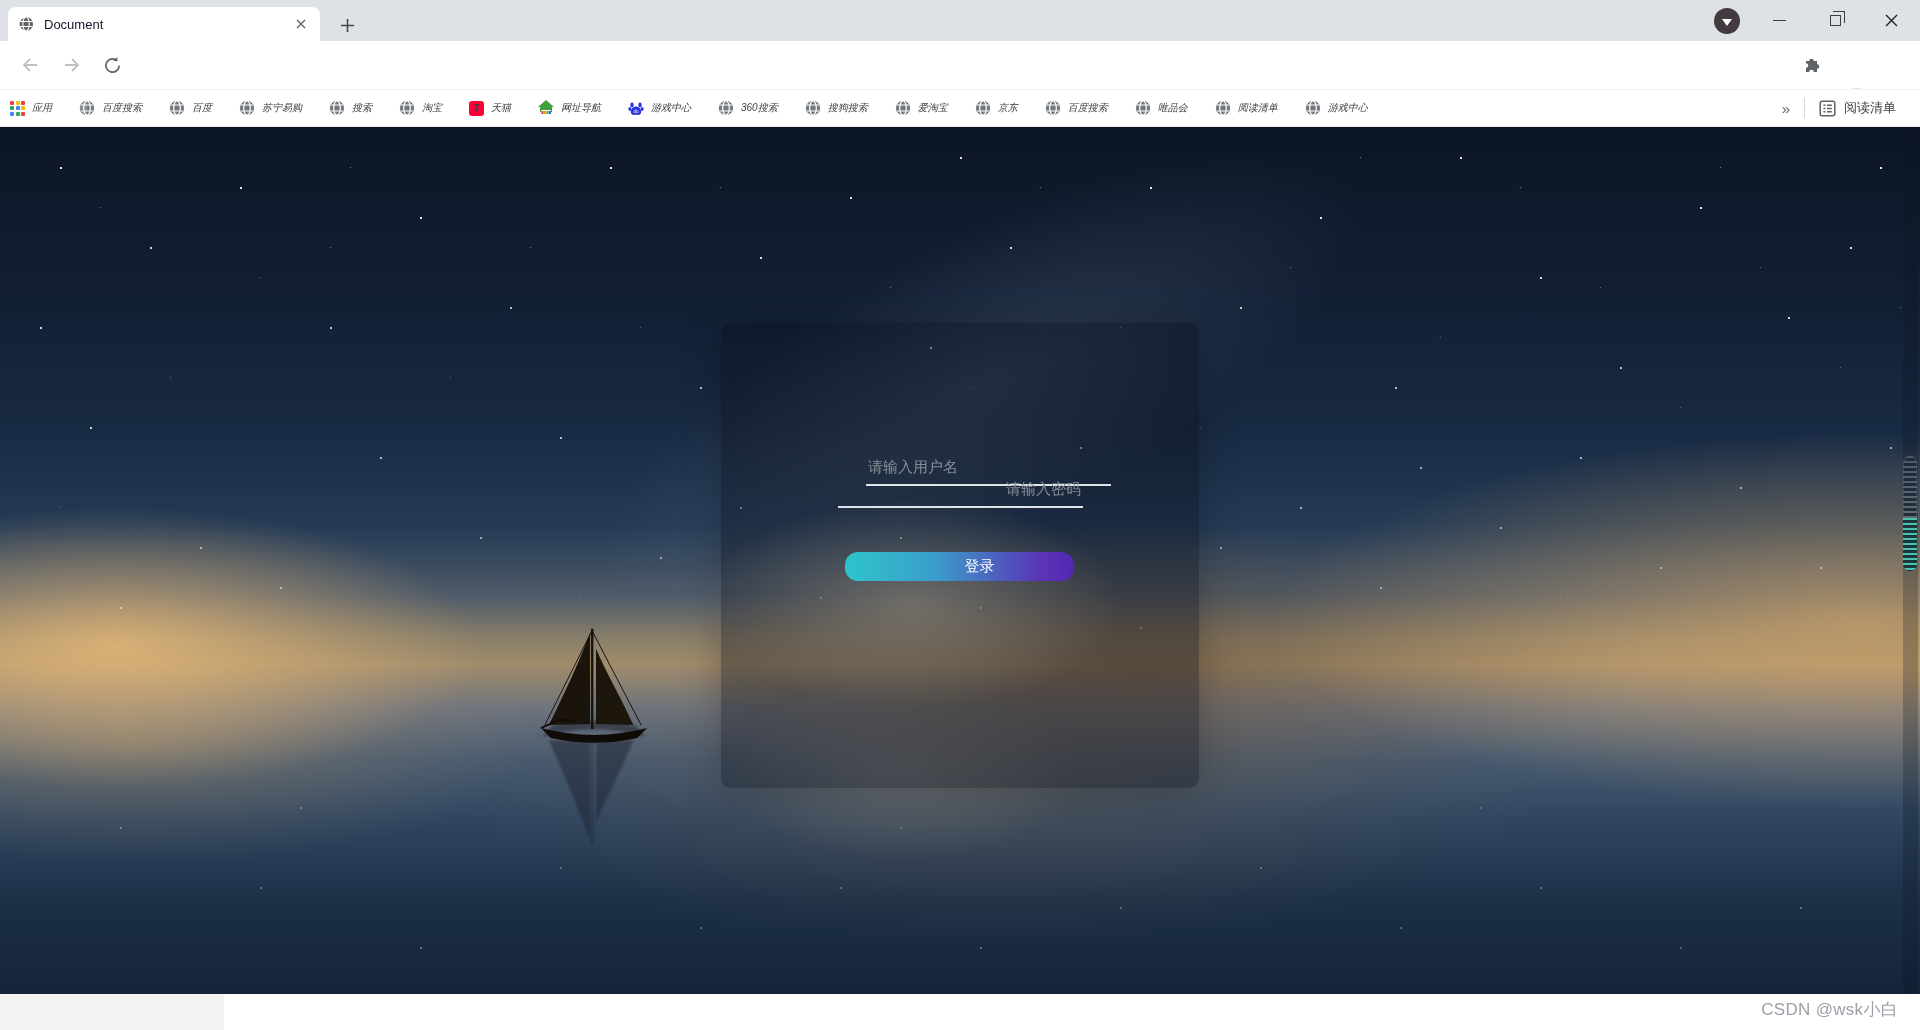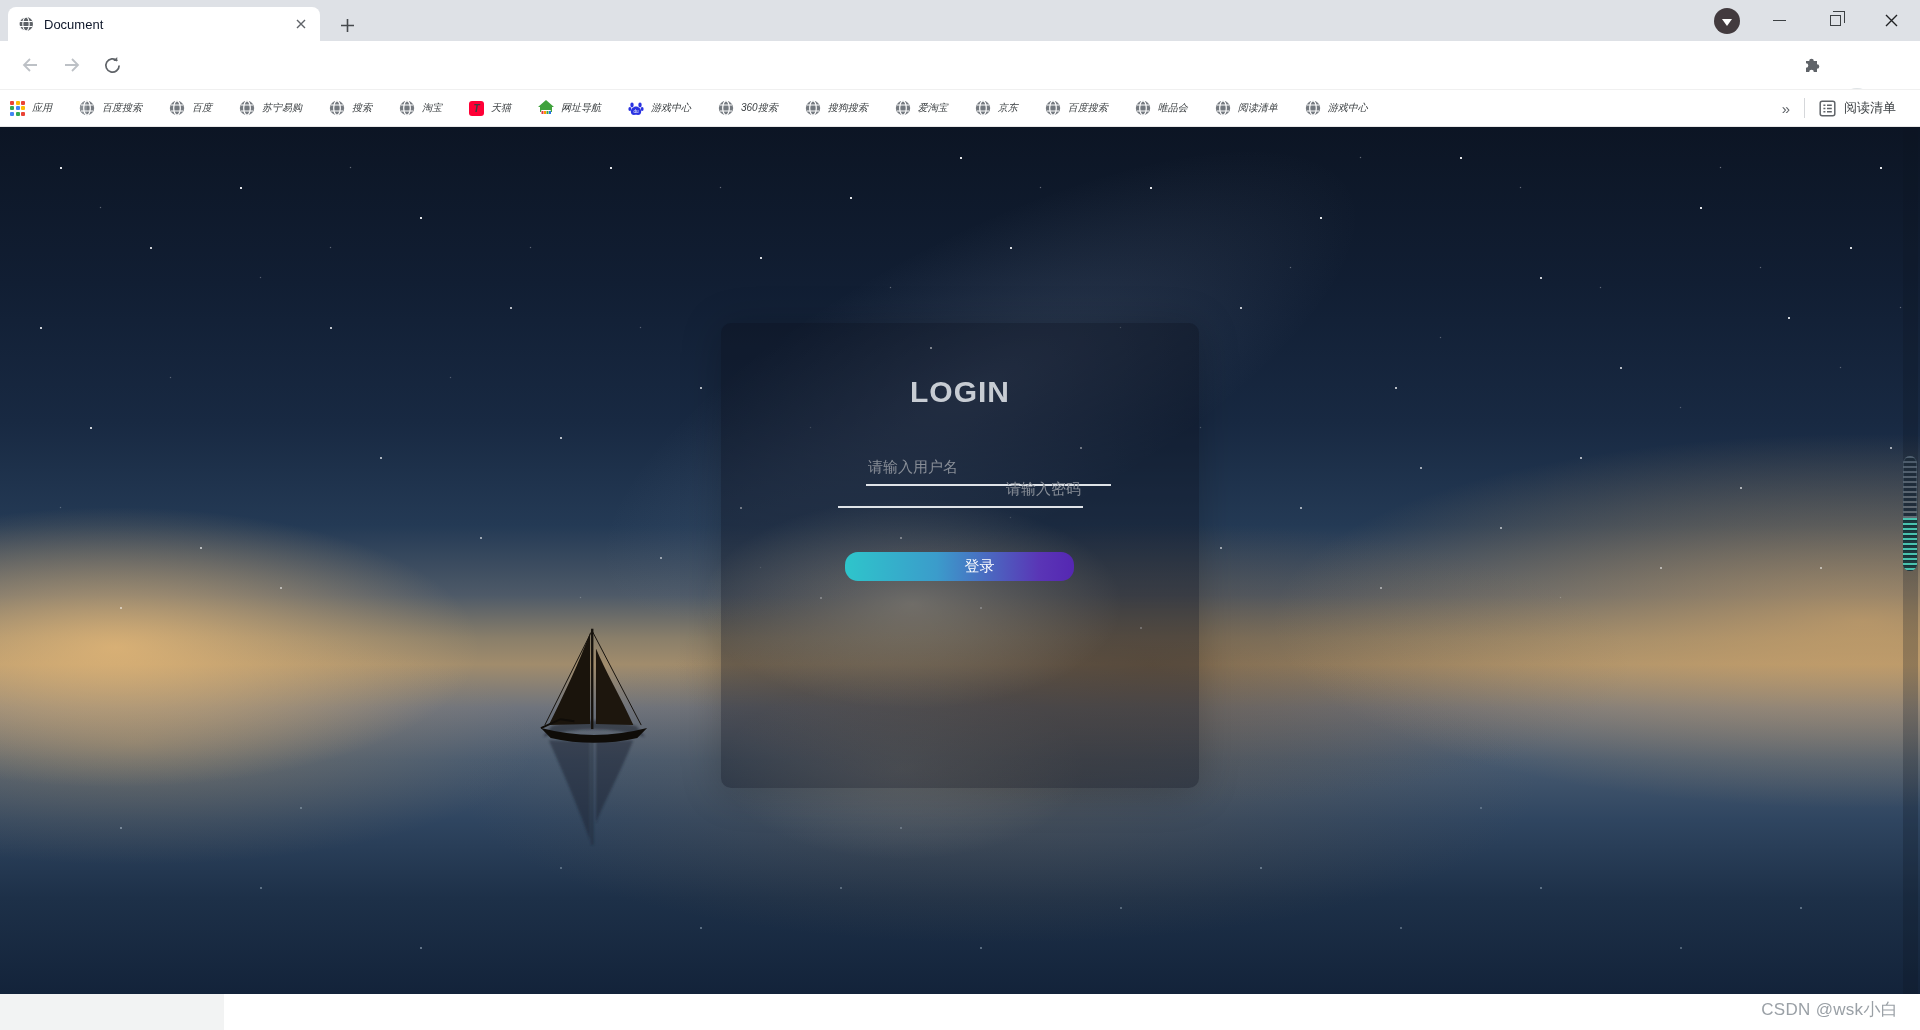--- a/index.html
+++ b/index.html
@@ -363,21 +363,20 @@
     <rect x="57" y="16" width="2.4" height="102" fill="#15110c"></rect>
     <path d="M56 20 L56 113 L14 114 C28 86 45 50 56 20 Z" fill="#1a140c"></path>
     <path d="M62 36 L62 113 L100 114 C88 87 72 60 62 36 Z" fill="#1d160d"></path>
     <path d="M58 18 L10 114" stroke="#15110c" stroke-width="1"></path>
     <path d="M58 18 L108 114" stroke="#15110c" stroke-width="1"></path>
     <path d="M6 117 Q60 131 114 117 L104 127 Q60 137 16 127 Z" fill="#0f0c08"></path>
     <path d="M6 117 L26 108 L40 110" stroke="#0f0c08" stroke-width="2" fill="none"></path>
   </svg>
 
   <div id="login-card" style="top:196px;">
-    <div id="login-title">LOGIN</div>
     <input id="username-field" class="field" type="text" placeholder="请输入用户名" style="">
     <input id="password-field" class="field" type="password" placeholder="请输入密码" style="">
     <button id="login-button">登录</button>
   </div>
 </div>
 
 <div id="bottom-strip">
   <div id="bottom-left-panel"></div>
   <div id="watermark">CSDN @wsk小白</div>
 </div>

